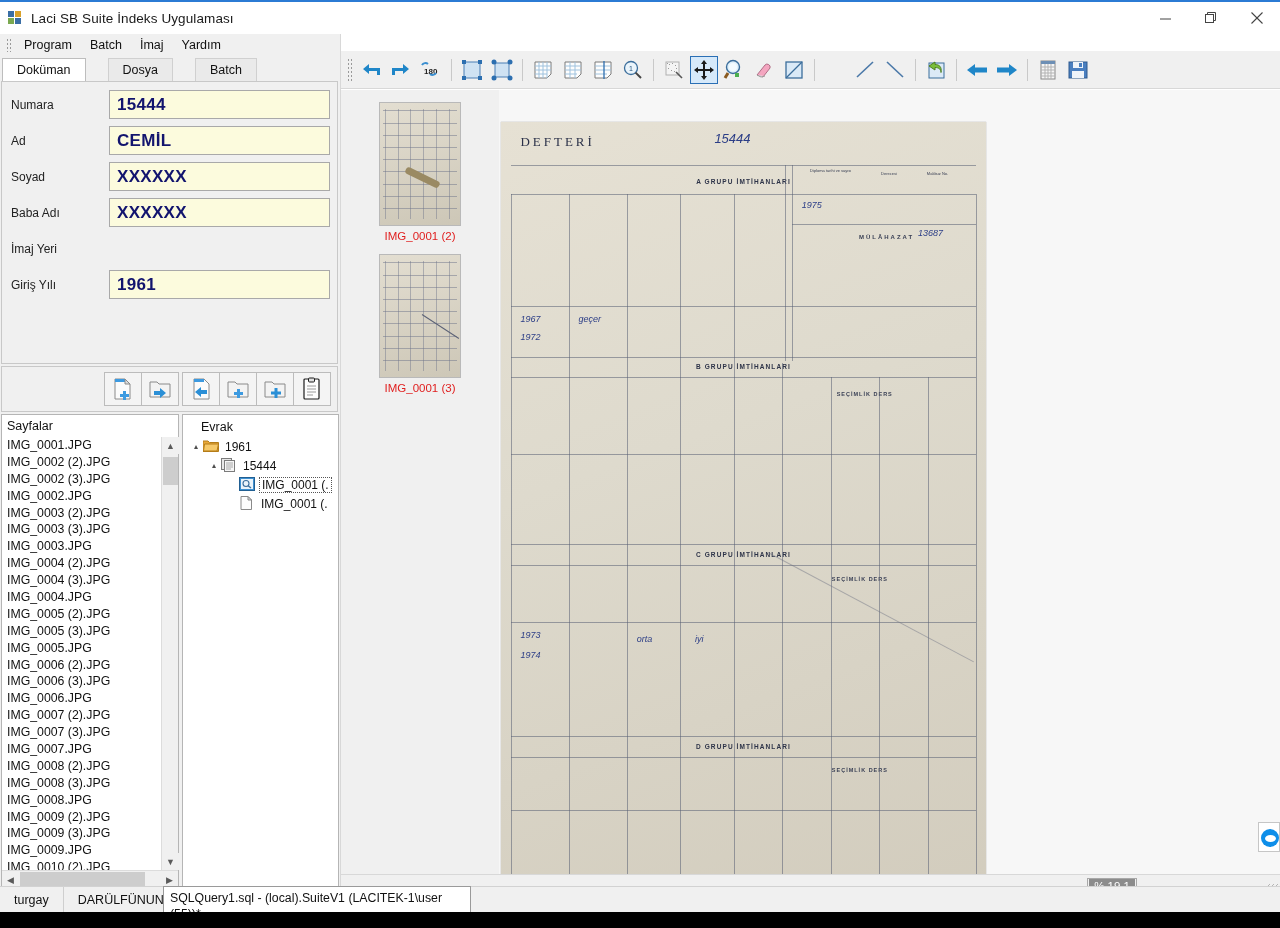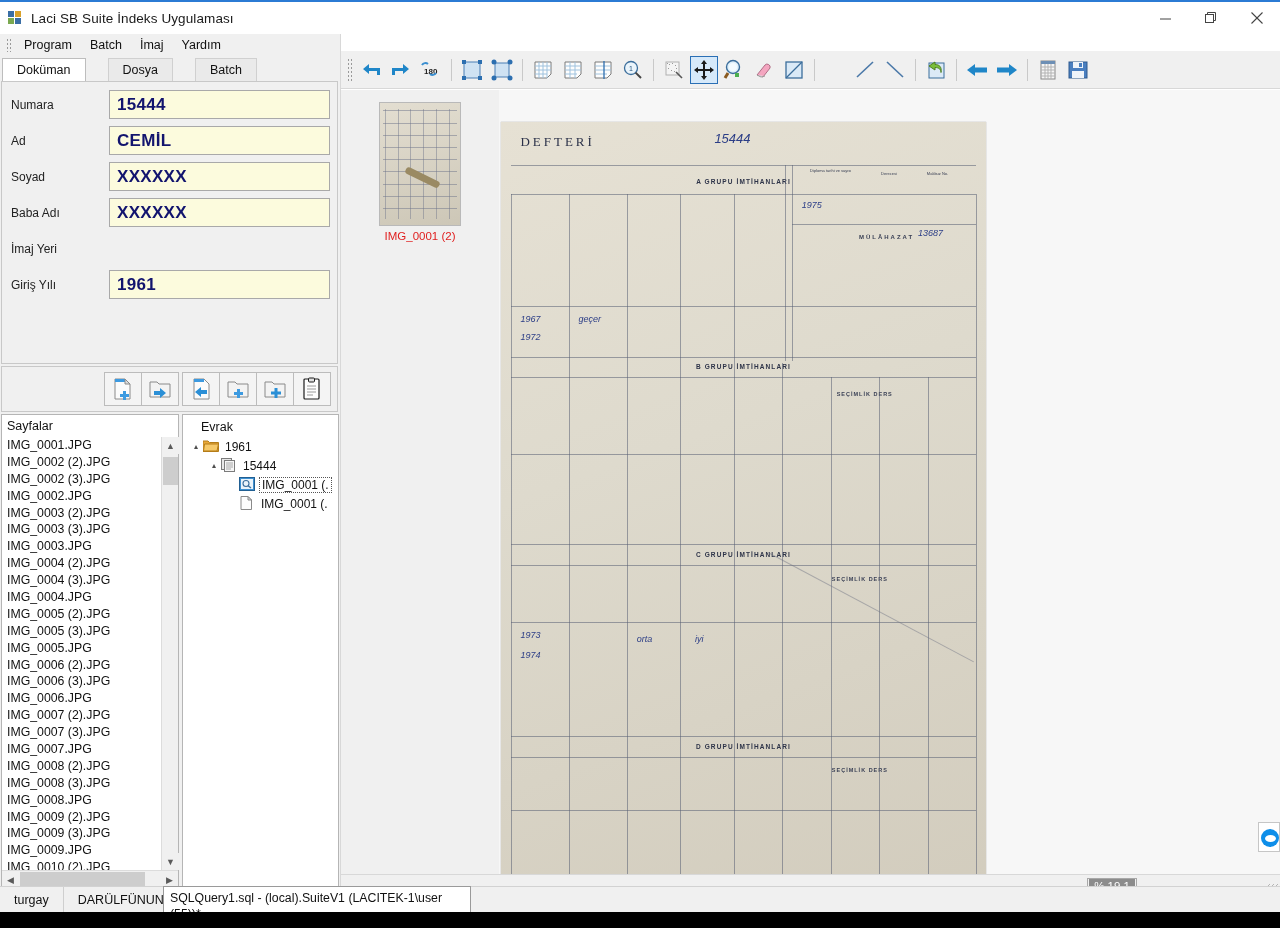--- a/index.html
+++ b/index.html
@@ -684,20 +684,42 @@
             <div style="position:absolute;top:5%;left:6%;width:1px;height:90%;background:#6d7489;opacity:.45"></div>
             <div style="position:absolute;top:5%;left:22%;width:1px;height:90%;background:#6d7489;opacity:.45"></div>
             <div style="position:absolute;top:5%;left:38%;width:1px;height:90%;background:#6d7489;opacity:.45"></div>
             <div style="position:absolute;top:5%;left:54%;width:1px;height:90%;background:#6d7489;opacity:.45"></div>
             <div style="position:absolute;top:5%;left:70%;width:1px;height:90%;background:#6d7489;opacity:.45"></div>
             <div style="position:absolute;top:5%;left:86%;width:1px;height:90%;background:#6d7489;opacity:.45"></div>
             <div style="position:absolute;left:30%;top:58%;width:46%;height:7px;background:#9a8a63;transform:rotate(26deg);border-radius:3px"></div>
           </div>
           <div class="thumblabel">IMG_0001 (2)</div>
         </div>
+        <div class="thumbcell">
+          <div class="thumbimg">
+            <div style="position:absolute;inset:0;background:linear-gradient(165deg,#e3ded1,#cdc7b7)"></div>
+            <div style="position:absolute;left:4%;top:6%;width:92%;height:1px;background:#6d7489;opacity:.5"></div>
+            <div style="position:absolute;left:4%;top:16%;width:92%;height:1px;background:#6d7489;opacity:.5"></div>
+            <div style="position:absolute;left:4%;top:26%;width:92%;height:1px;background:#6d7489;opacity:.5"></div>
+            <div style="position:absolute;left:4%;top:36%;width:92%;height:1px;background:#6d7489;opacity:.5"></div>
+            <div style="position:absolute;left:4%;top:46%;width:92%;height:1px;background:#6d7489;opacity:.5"></div>
+            <div style="position:absolute;left:4%;top:56%;width:92%;height:1px;background:#6d7489;opacity:.5"></div>
+            <div style="position:absolute;left:4%;top:66%;width:92%;height:1px;background:#6d7489;opacity:.5"></div>
+            <div style="position:absolute;left:4%;top:76%;width:92%;height:1px;background:#6d7489;opacity:.5"></div>
+            <div style="position:absolute;left:4%;top:86%;width:92%;height:1px;background:#6d7489;opacity:.5"></div>
+            <div style="position:absolute;top:5%;left:6%;width:1px;height:90%;background:#6d7489;opacity:.45"></div>
+            <div style="position:absolute;top:5%;left:22%;width:1px;height:90%;background:#6d7489;opacity:.45"></div>
+            <div style="position:absolute;top:5%;left:38%;width:1px;height:90%;background:#6d7489;opacity:.45"></div>
+            <div style="position:absolute;top:5%;left:54%;width:1px;height:90%;background:#6d7489;opacity:.45"></div>
+            <div style="position:absolute;top:5%;left:70%;width:1px;height:90%;background:#6d7489;opacity:.45"></div>
+            <div style="position:absolute;top:5%;left:86%;width:1px;height:90%;background:#6d7489;opacity:.45"></div>
+            <div style="position:absolute;left:52%;top:48%;width:55%;height:1px;background:#5c6276;transform:rotate(33deg);transform-origin:left center"></div>
+          </div>
+          <div class="thumblabel">IMG_0001 (3)</div>
+        </div>
       </div>
 
     <div id="imgcanvas">
       <div id="docimg">
 
         <div style="position:absolute;left:0;top:0;width:100%;height:100%;background:linear-gradient(160deg,#e6e1d4 0%,#dedacd 40%,#d2ccbd 100%);"></div>
         <div class="dl" style="left:2%;top:5.5%;width:96%;height:1px;"></div>
 
         <div style="position:absolute;left:4%;top:1.5%;font-size:13px;letter-spacing:3px;color:#2a3048;font-family:'Liberation Serif',serif;">DEFTERİ</div>
         <div style="position:absolute;left:44%;top:1.2%;font-size:13px;color:#2b3d86;font-style:italic;">15444</div>

